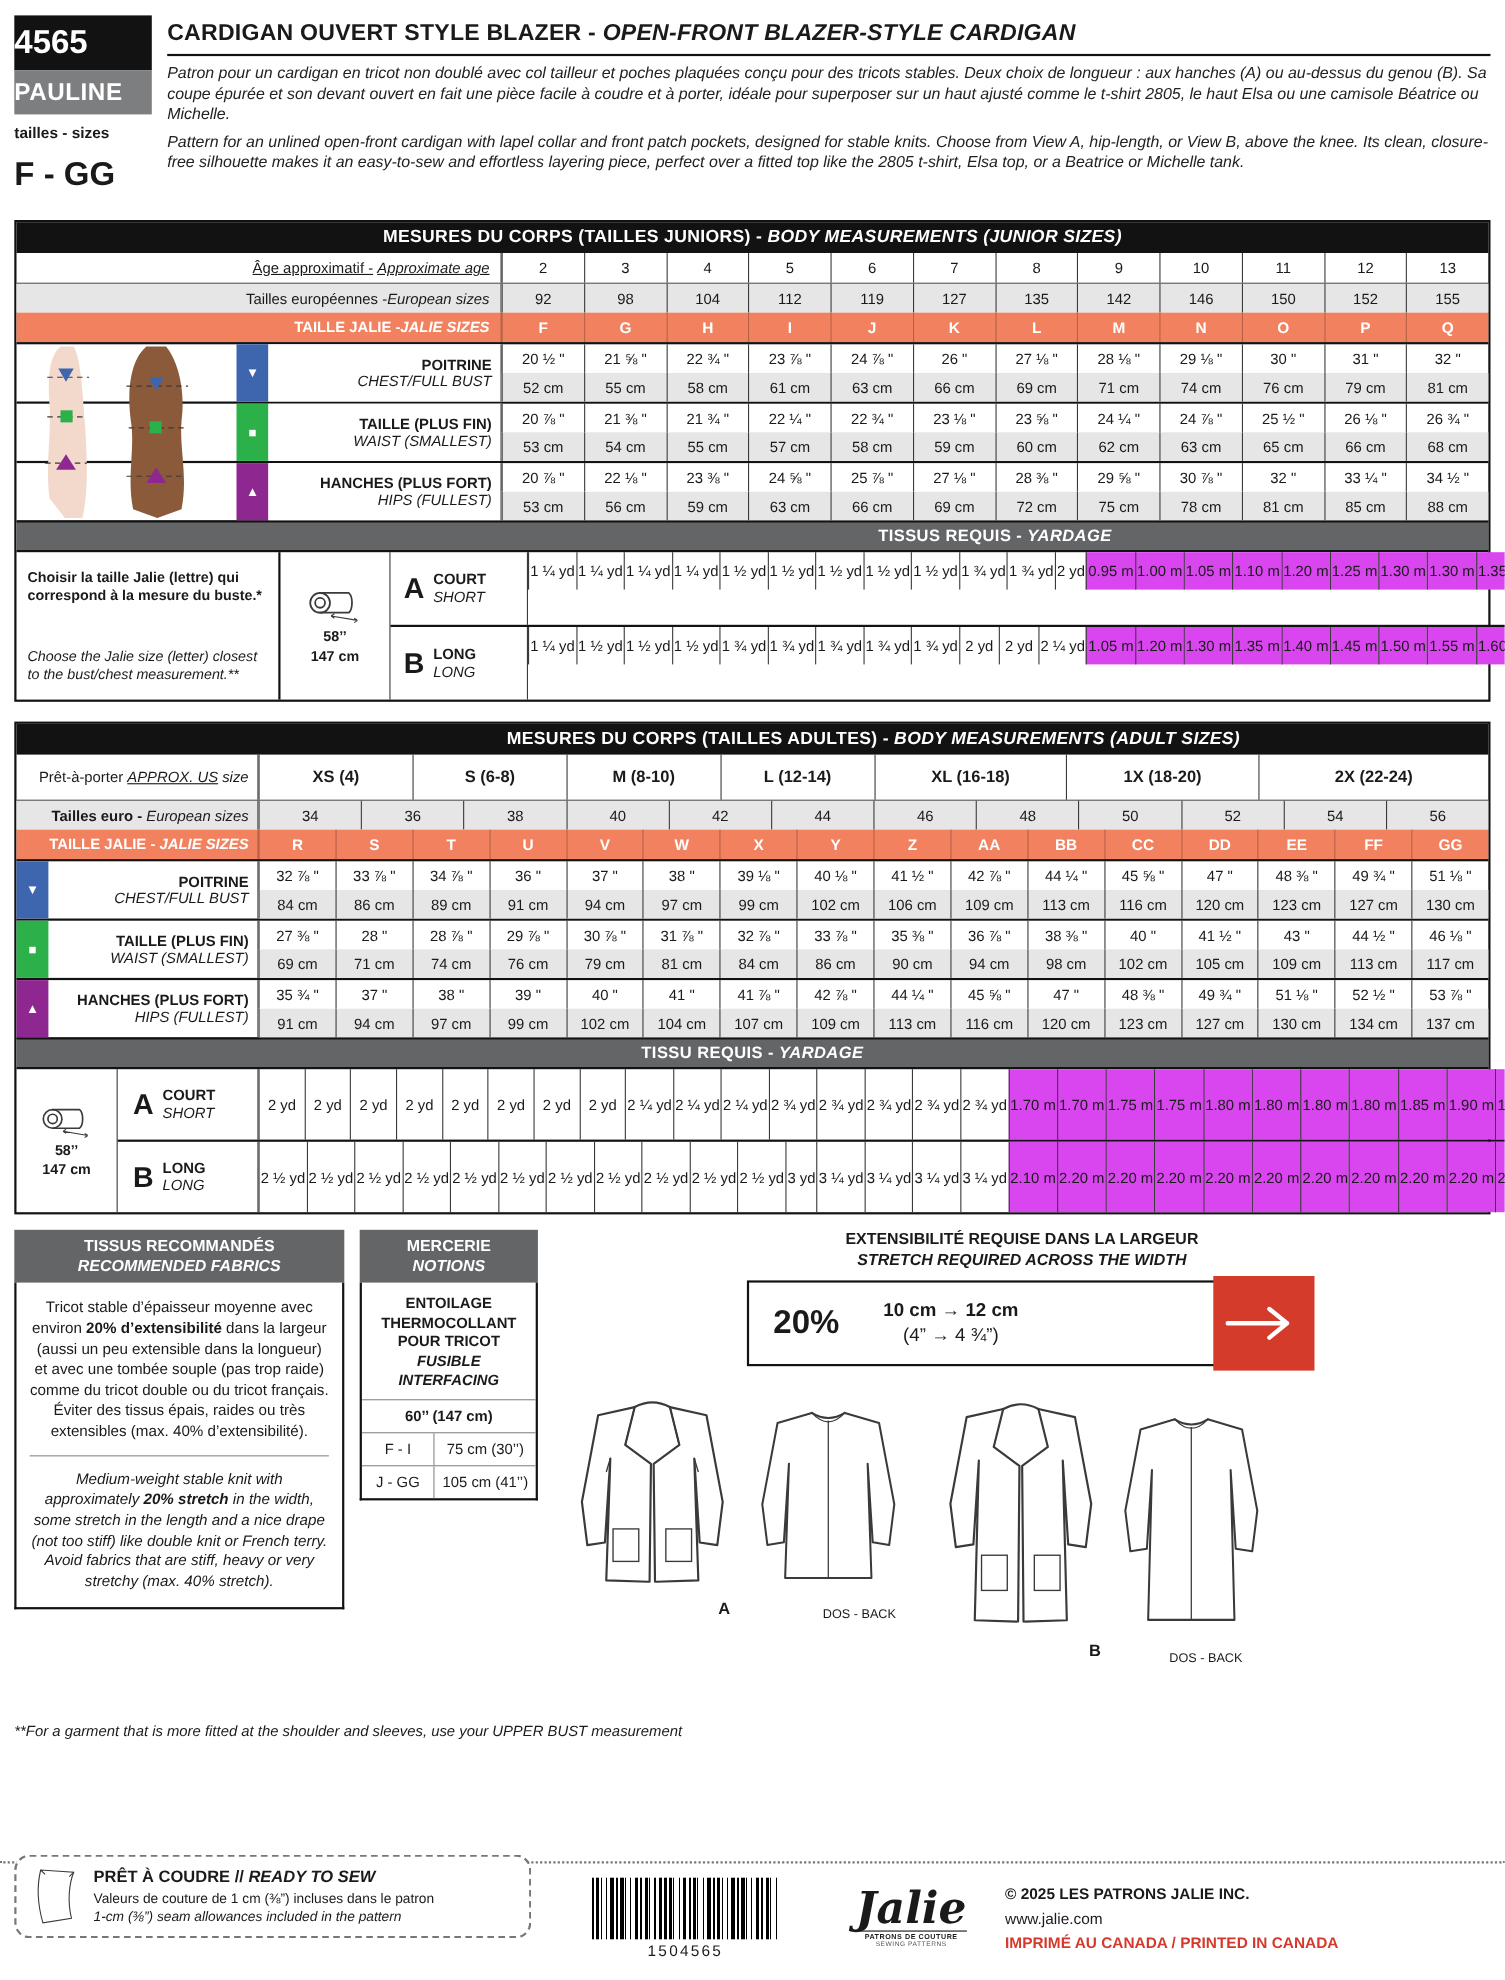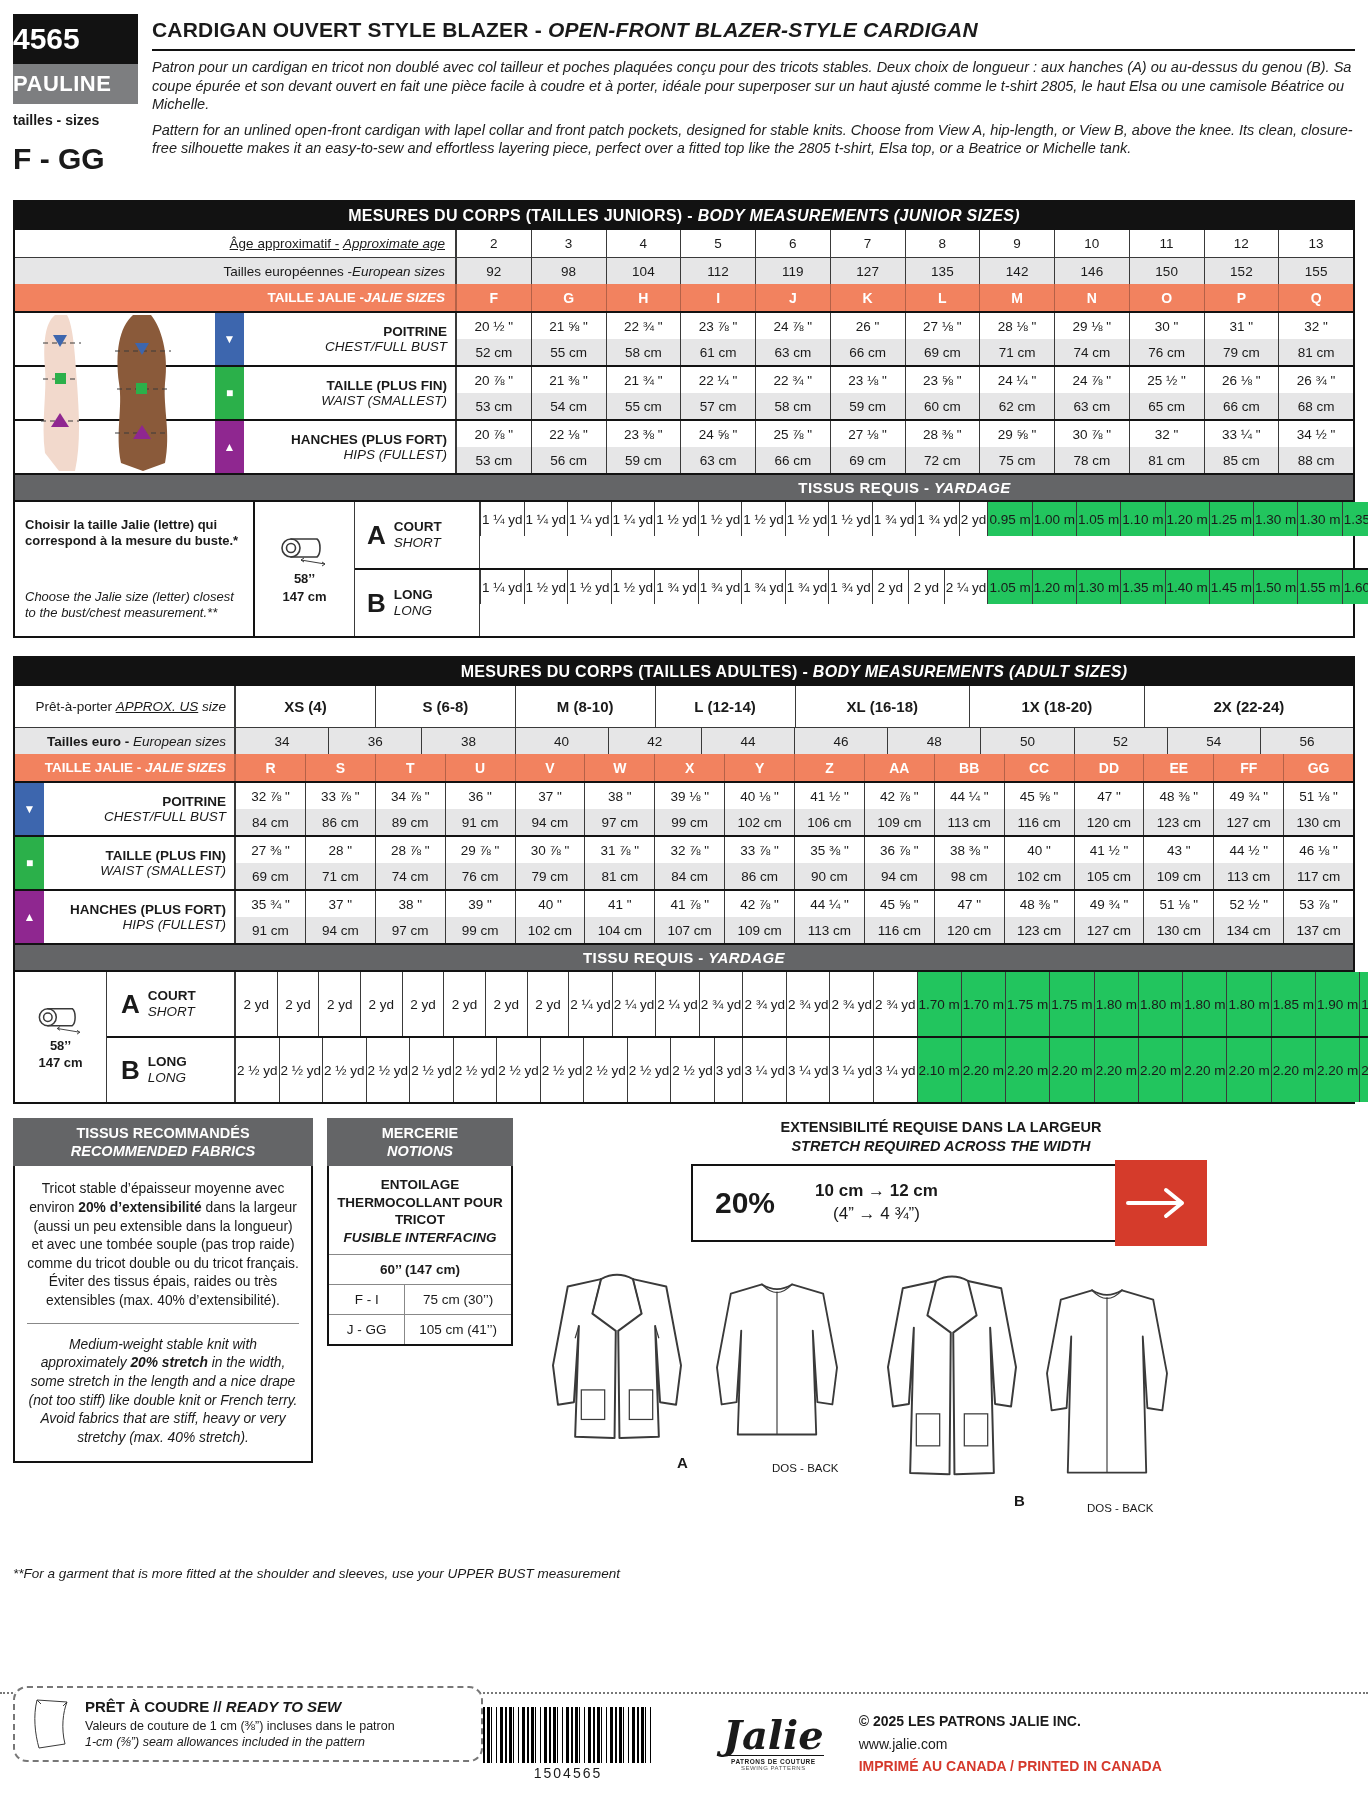--- a/index.html
+++ b/index.html
@@ -21,21 +21,21 @@
   .hdr-desc { font-size:14.5px; font-style:italic; line-height:1.28; margin-top:7px; color:#222; }
 
   
   .blackbar { background:#121212; color:#fff; text-align:center; font-size:16px; font-weight:bold; padding:5px 0; letter-spacing:.3px; }
   .graybar { background:#646567; color:#fff; text-align:center; font-size:15px; font-weight:bold; padding:4px 0; letter-spacing:.4px; }
   .tblwrap { border:2px solid #121212; }
   .row { display:flex; align-items:stretch; }
   .cells { display:flex; flex:1; }
   .cells .c { flex:1 1 0; text-align:center; border-left:1px solid #3a3a3a; font-size:13.5px; display:flex; align-items:center; justify-content:center; padding:3px 1px; white-space:nowrap; }
   .graycells .c { background:#e6e6e7; }
-  .pinkcells .c { background:#22c55e; }
+  .pinkcells .c { background:#d946ef; }
   .orange { background:#f2825f; color:#fff; font-weight:bold; }
   .orange .c { border-left:1px solid rgba(0,0,0,.25); font-size:14px; }
   .sep2 { border-top:2px solid #121212; }
   .sep1 { border-top:1px solid #3a3a3a; }
 
   
   .jr-label-full { width:441px; flex:none; display:flex; align-items:center; justify-content:flex-end; padding-right:10px; font-size:13.5px; border-right:1px solid #3a3a3a; }
   .jr-diagram { width:200px; flex:none; }
   .icon-col { width:29px; flex:none; display:flex; align-items:center; justify-content:center; color:#fff; font-size:12px; }
   .icon-blue { background:#3d66ae; } .icon-green { background:#2bb04a; } .icon-purple { background:#8f2790; }
@@ -66,21 +66,21 @@
   .ad-ylabel { width:128px; flex:none; display:flex; align-items:center; gap:8px; padding-left:14px; border-right:1px solid #3a3a3a; }
   .ad-ylabel .big { font-size:26px; font-weight:bold; }
   .ad-ylabel .sm { font-size:13.5px; line-height:1.15; }
 
   
   .bottom { display:flex; margin-top:14px; gap:14px; }
   .boxhead { background:#646567; color:#fff; text-align:center; font-weight:bold; font-size:14.5px; padding:6px 4px; line-height:1.25; }
   .fab-box { width:300px; flex:none; }
   .fab-body { border:2px solid #121212; border-top:none; padding:14px 12px; font-size:13.8px; line-height:1.35; text-align:center; }
   .fab-body .fr { margin-bottom:12px; padding-bottom:12px; border-bottom:1px solid #888; }
-  .not-box { width:186px; flex:none; align-self:flex-start; }
+  .not-box { width:162px; flex:none; align-self:flex-start; }
   .not-body { border:2px solid #121212; border-top:none; text-align:center; font-size:13.5px; }
   .not-item { padding:10px 6px 8px; border-bottom:1px solid #888; line-height:1.3; }
   .not-width { padding:7px 4px; border-bottom:1px solid #888; }
   .not-row { display:flex; border-bottom:1px solid #888; }
   .not-row:last-child { border-bottom:none; }
   .not-row .k { width:42%; padding:7px 2px; border-right:1px solid #888; }
   .not-row .v { flex:1; padding:7px 2px; }
   .right-zone { flex:1; position:relative; }
   .stretch-title { text-align:center; font-size:14.5px; font-weight:bold; line-height:1.3; width:420px; margin:0 auto 8px; }
   .stretch-box { position:relative; width:500px; margin:0 auto; border:2px solid #121212; display:flex; align-items:center; padding:14px 90px 14px 22px; }
@@ -93,21 +93,21 @@
   .back-label { position:absolute; font-size:11.5px; }
 
   .footnotes { margin-top:10px; font-size:13.5px; line-height:1.5; }
 
   
   .cutline { position:absolute; left:0; right:0; top:1692px; border-top:2px dotted #777; }
   .footer { position:absolute; left:13px; right:13px; top:1700px; height:88px; display:flex; align-items:center; }
   .coupon { border:2px dashed #777; border-radius:14px; display:flex; align-items:center; gap:12px; padding:10px 16px; width:470px; height:76px; background:#fff; margin-top:-40px; }
   .coupon-text .l1 { font-size:15px; font-weight:bold; margin-bottom:3px; }
   .coupon-text .l2, .coupon-text .l3 { font-size:12.5px; line-height:1.3; }
-  .barcode-wrap { text-align:center; }
+  .barcode-wrap { margin-left:55px; text-align:center; }
   .barcode { width:170px; height:56px; background:repeating-linear-gradient(90deg,#000 0 2px,#fff 2px 4px,#000 4px 7px,#fff 7px 8px,#000 8px 9px,#fff 9px 13px,#000 13px 14px,#fff 14px 17px,#000 17px 20px,#fff 20px 22px); }
   .barcode-num { font-size:14px; letter-spacing:2px; margin-top:2px; }
   .logo-wrap { margin-left:70px; text-align:center; }
   .logo-script { font-family:"DejaVu Serif", serif; font-style:italic; font-weight:bold; font-size:40px; line-height:.9; }
   .logo-sub { font-size:6.5px; font-weight:bold; letter-spacing:.5px; border-top:1.5px solid #121212; margin-top:2px; padding-top:2px; }
   .logo-sub2 { font-size:6px; color:#555; letter-spacing:.5px; }
   .colophon { margin-left:35px; font-size:14px; line-height:1.6; }
   .colophon .c1 { font-weight:bold; }
   .colophon .c3 { color:#d5392c; font-weight:bold; }
   svg .ln { fill:none; stroke:#3a3a3a; stroke-width:1.6; stroke-linejoin:round; stroke-linecap:round; }

